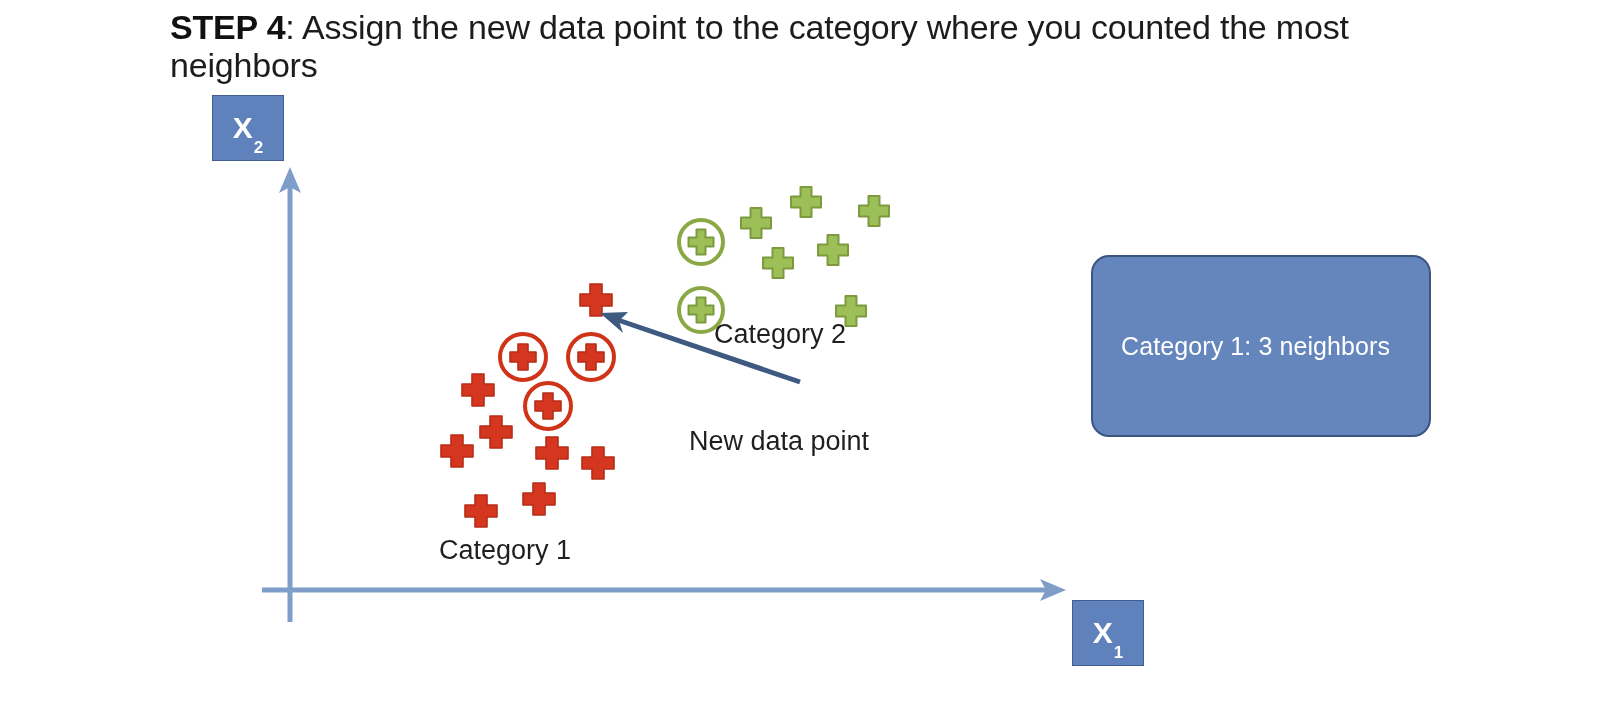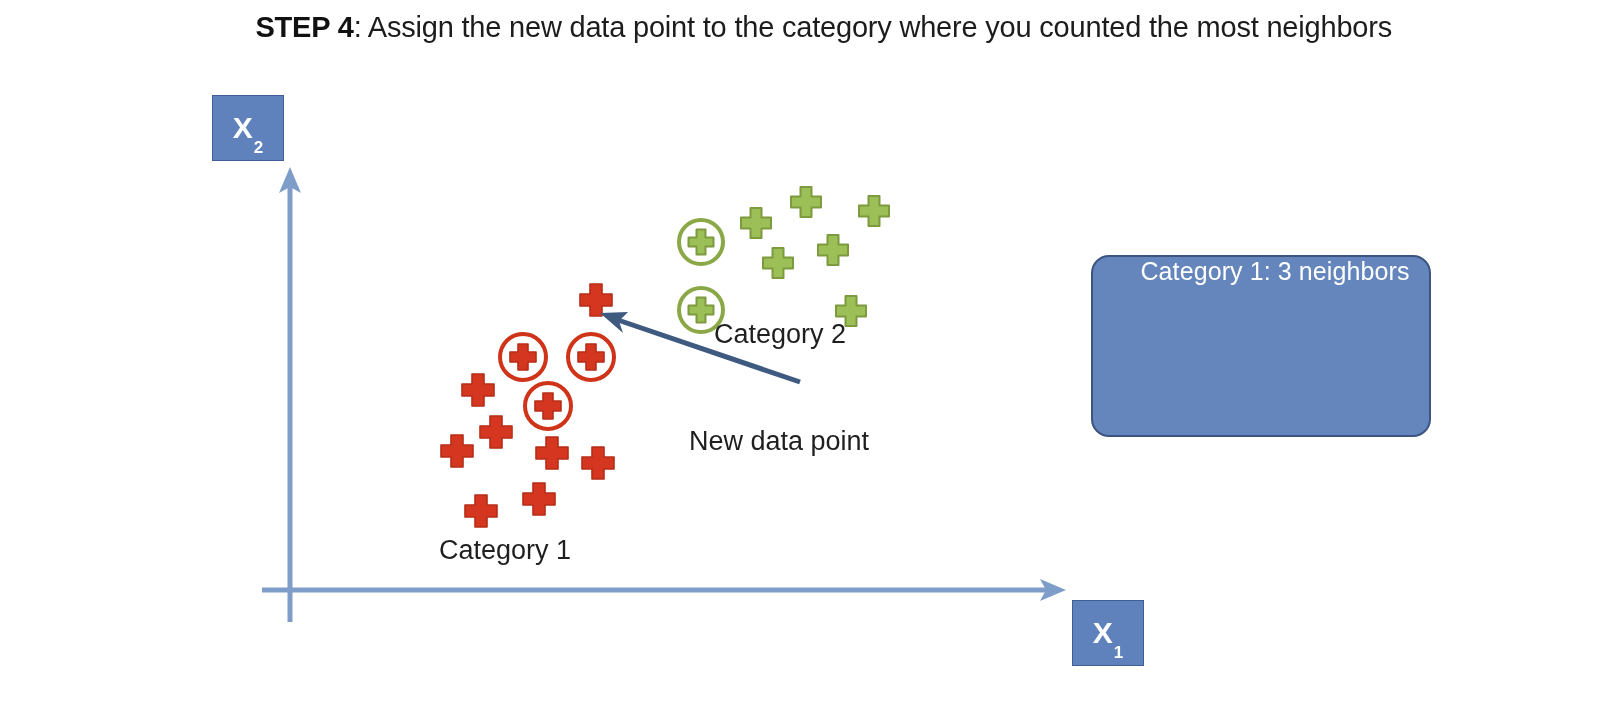--- a/index.html
+++ b/index.html
@@ -15,22 +15,22 @@
     font-family: "Liberation Sans", sans-serif;
     background: #ffffff;
   }
 
   
   .title {
     position: absolute;
     left: 170px;
     top: 8px;
     width: 1222px;
-    text-align: right;
-    font-size: 29px;
+    text-align: left;
+    font-size: 34px;
     line-height: 38px;
     color: #1c1c1c;
     letter-spacing: -0.2px;
   }
   .title .step {
     font-weight: bold;
     color: #111111;
   }
 
   
@@ -87,20 +87,21 @@
     position: absolute;
     left: 1091px;
     top: 255px;
     width: 340px;
     height: 182px;
     background: #6486bd;
     border: 2px solid #3c5480;
     border-radius: 18px;
     box-sizing: border-box;
     display: flex;
+    flex-direction: column;
     justify-content: center;
     gap: 22px;
     padding-left: 28px;
   }
   .info-box .line {
     color: #ffffff;
     font-size: 25px;
     line-height: 28px;
     letter-spacing: 0.1px;
   }

